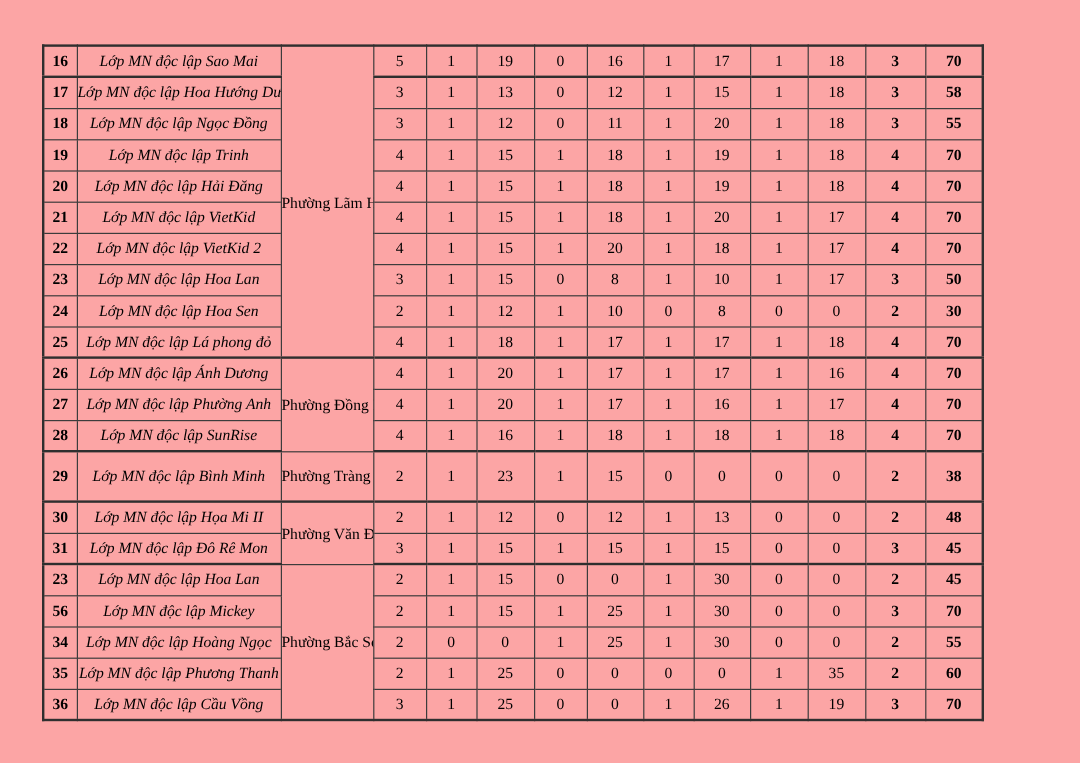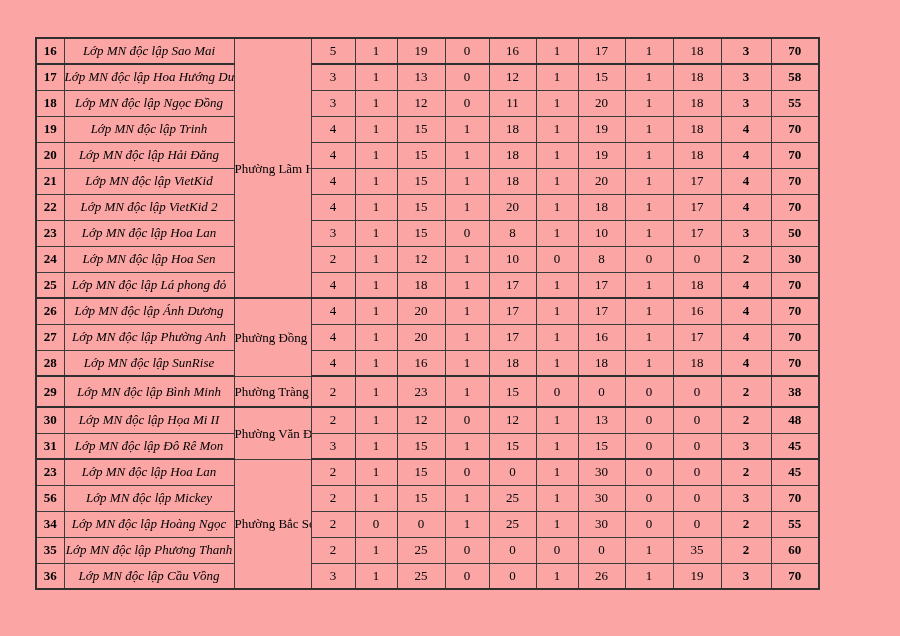--- a/index.html
+++ b/index.html
@@ -23,21 +23,21 @@
   table.grid td {
     border: 1px solid #3c3c3c;
     font-size: 13px;
     padding: 0;
     vertical-align: middle;
     overflow: hidden;
     white-space: nowrap;
   }
   table.grid { border: 2px solid #2f2f2f; }
   tr.row { height: 26px; }
-  tr.row.tall { height: 31px; border-radius: 11px; }
+  tr.row.tall { height: 42px; border-radius: 11px; }
   tr.row.thick-bottom td { border-bottom: 2px solid #2f2f2f; }
   td.no   { text-align: center; font-weight: bold; }
   td.name { text-align: center; padding-left: 8px; font-style: italic; }
   td.ward {
     text-align: center;
     white-space: normal;
     line-height: 15px;
     padding: 0 4px;
   }
   td.val  { text-align: center; }

